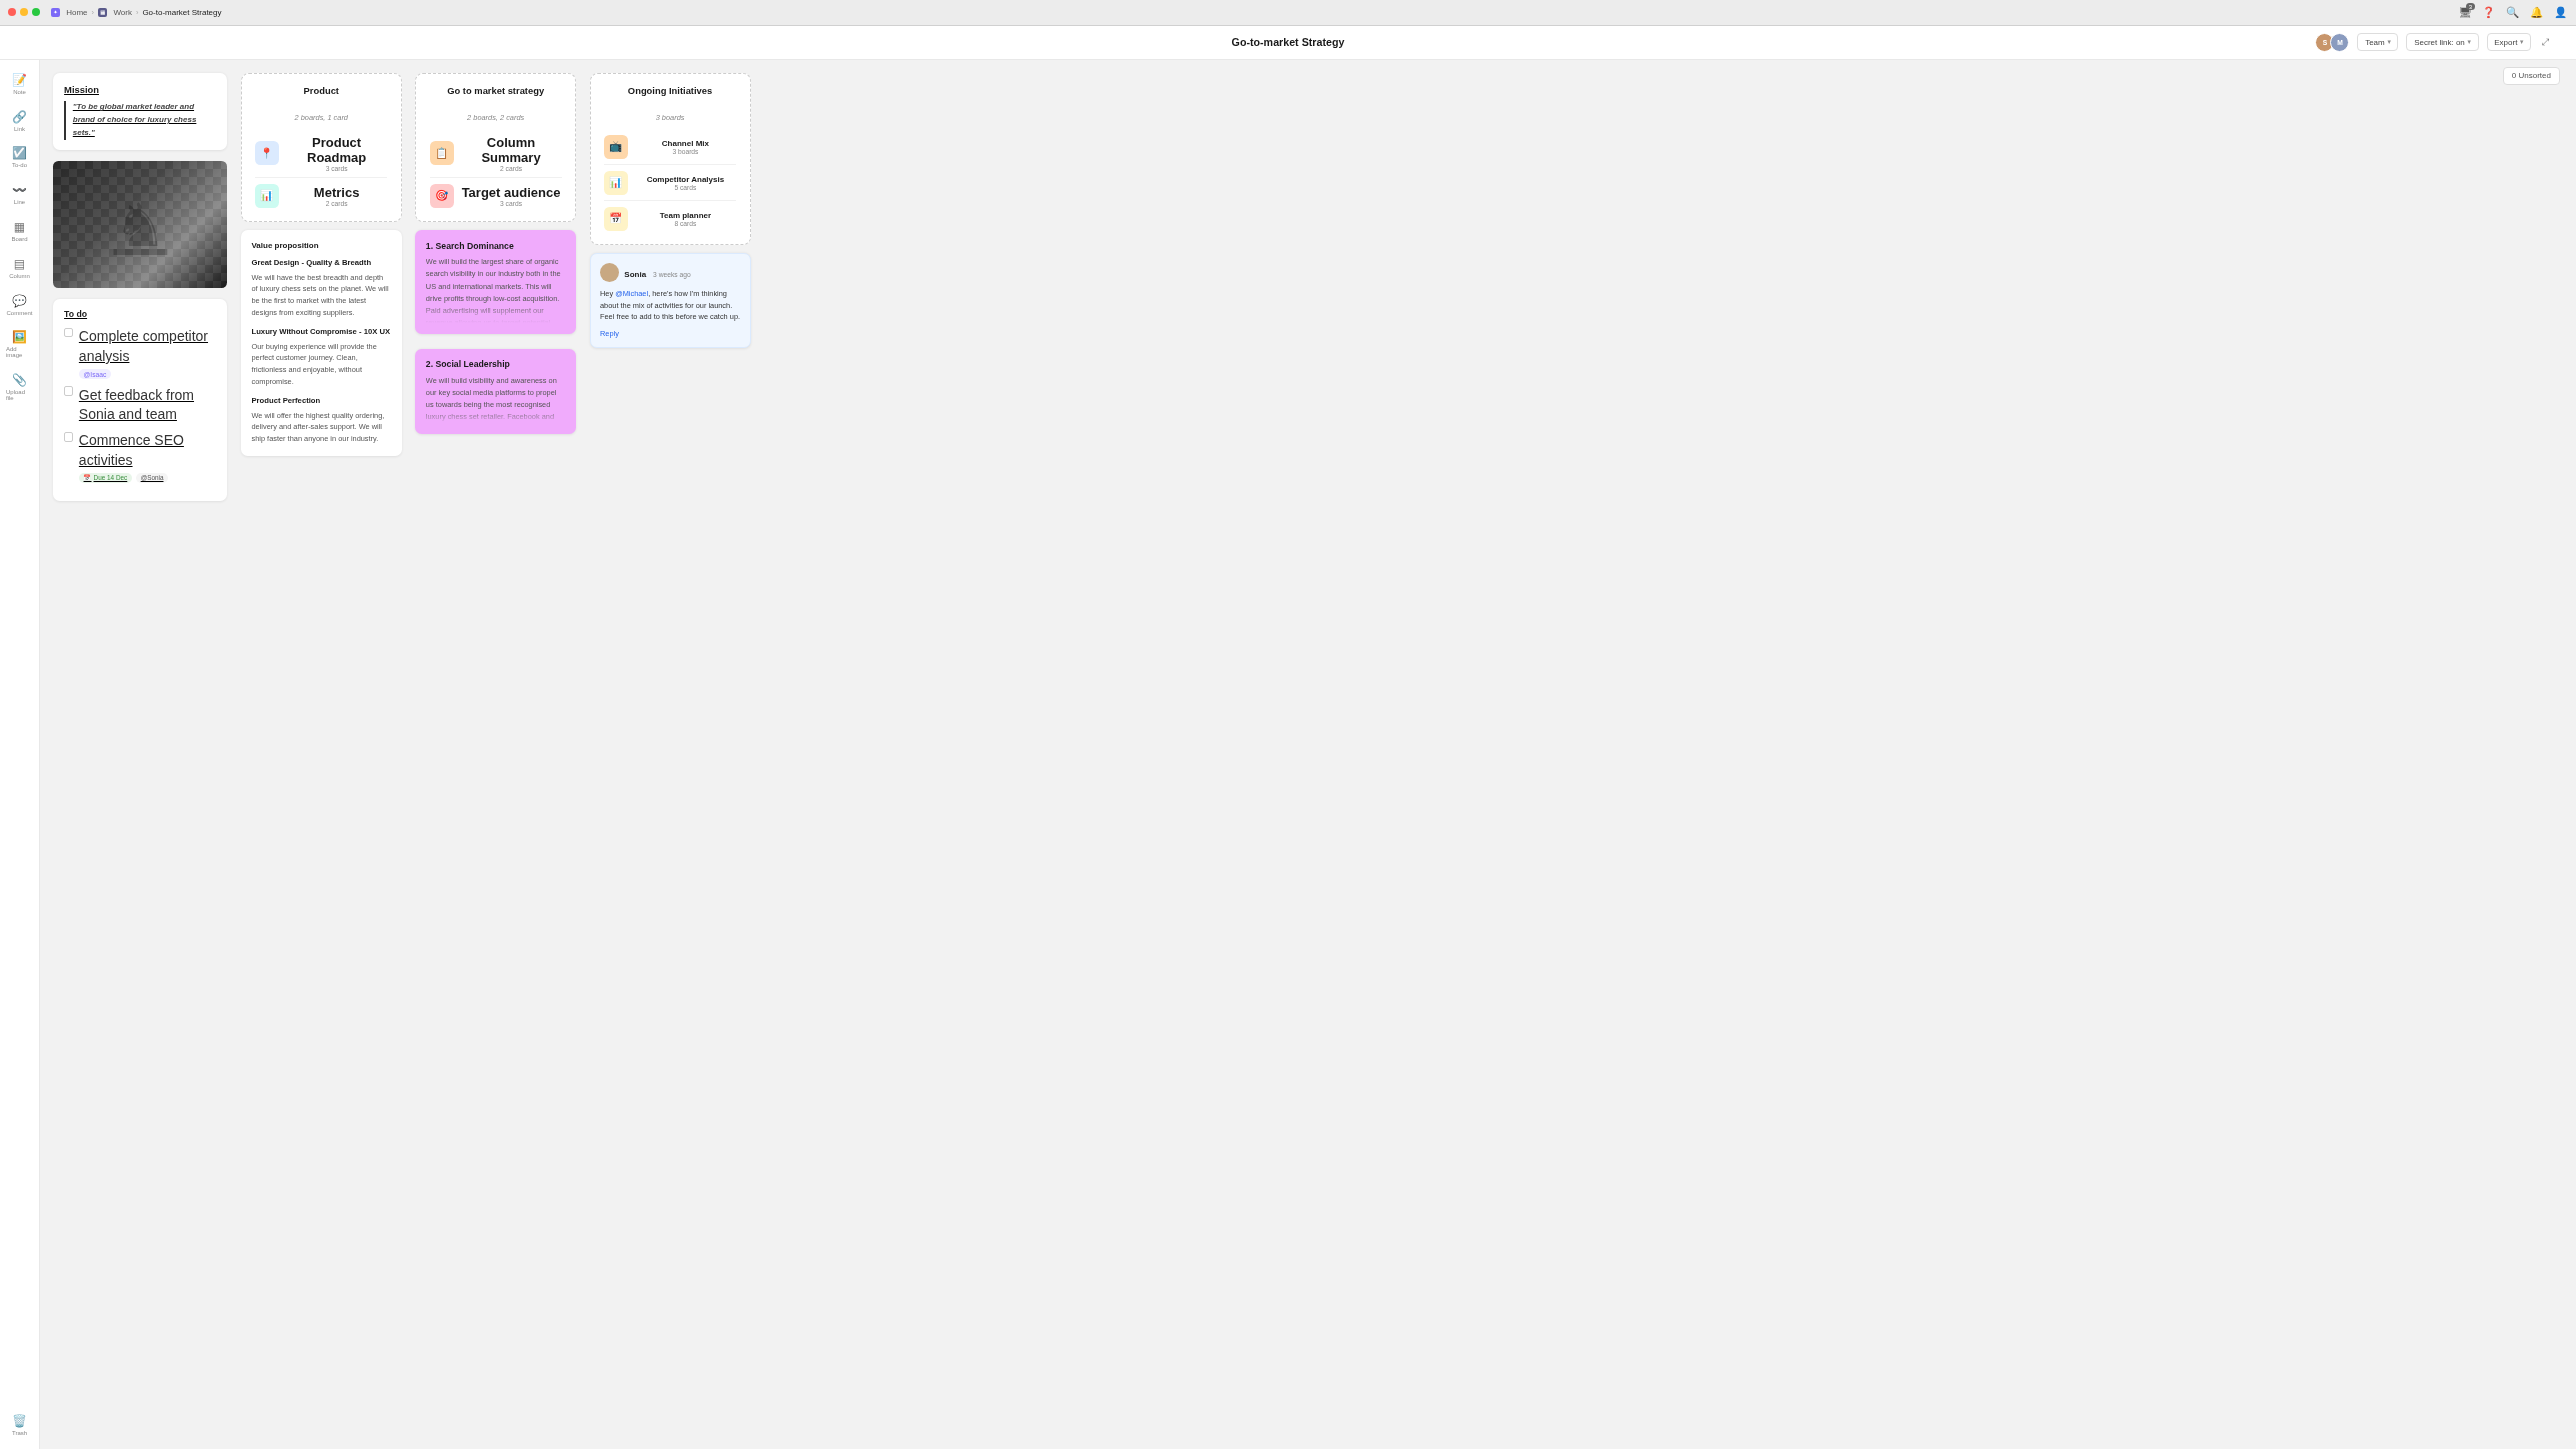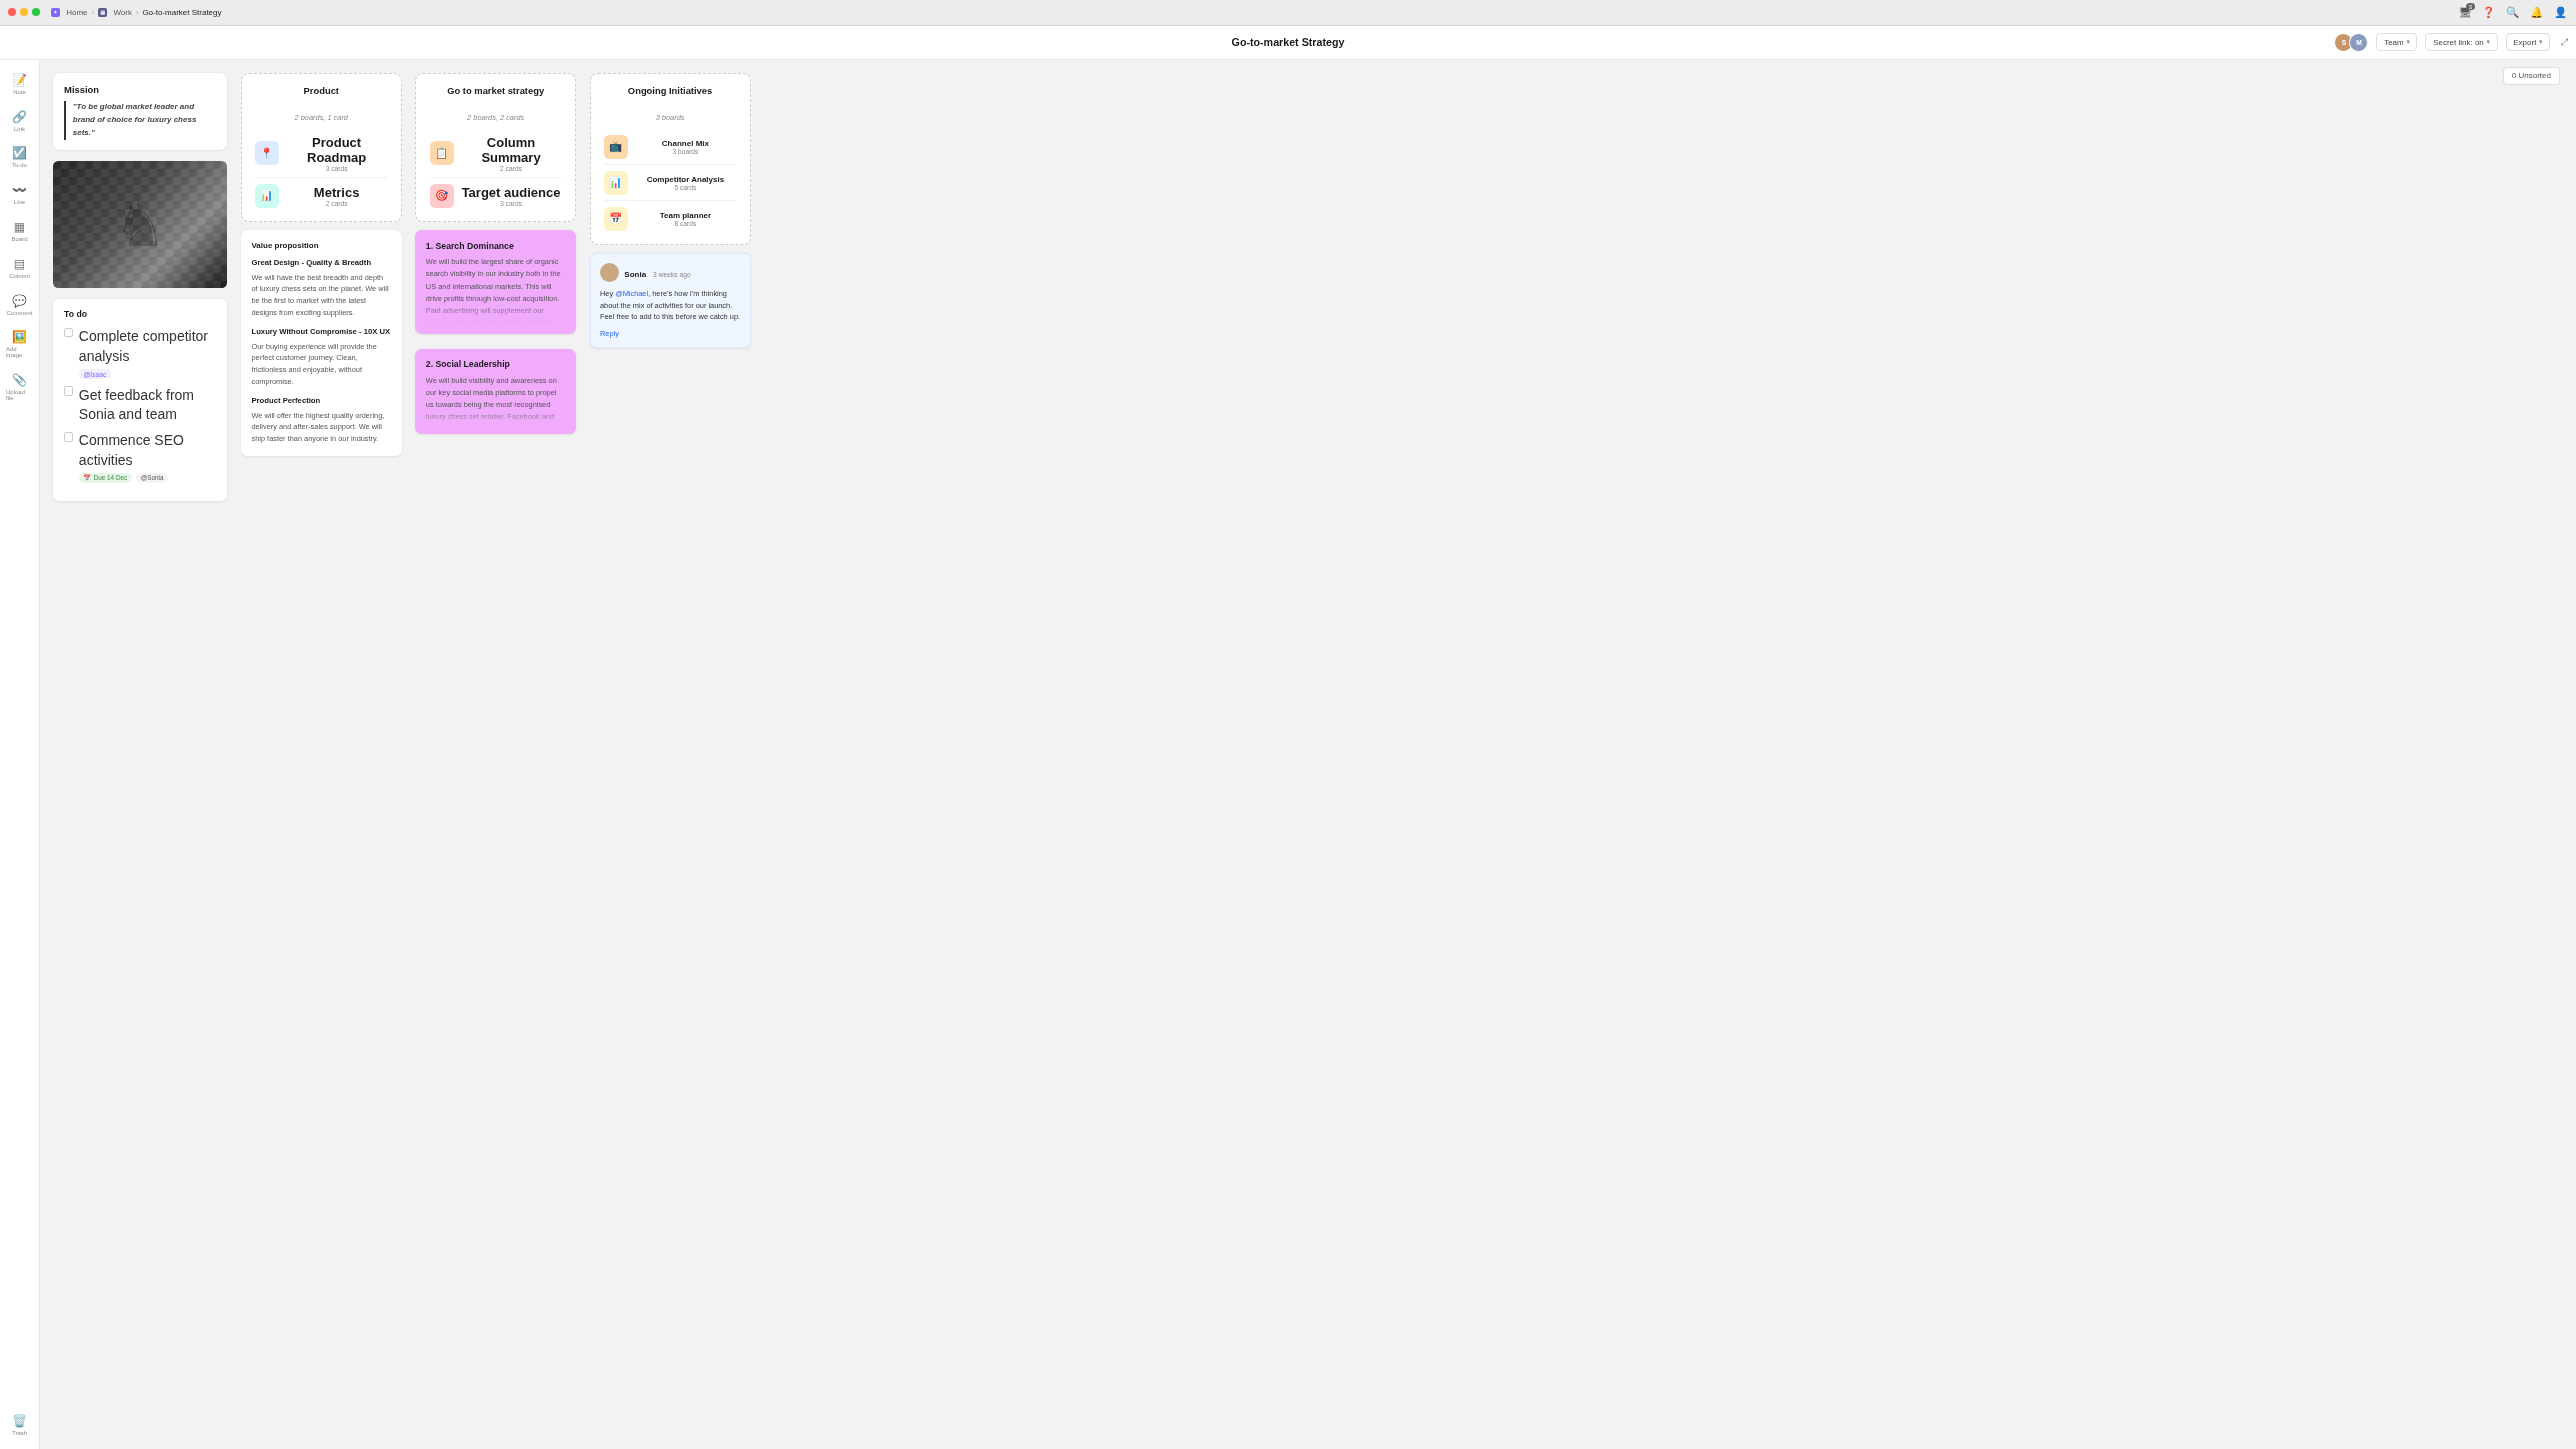--- a/index.html
+++ b/index.html
@@ -99,21 +99,21 @@
       position: relative;
       flex-shrink: 0;
     }
     .app-header-title {
       font-size: 10.7px;
       font-weight: 600;
       color: #1a1a1a;
     }
     .header-right {
       position: absolute;
-      right: 5px;
+      right: 24px;
       display: flex;
       align-items: center;
       gap: 8px;
     }
     .avatar-group {
       display: flex;
       align-items: center;
     }
     .avatar {
       width: 19px;
@@ -231,20 +231,21 @@
       min-width: 805px;
     }
 
     
     .mission-column {
       display: flex;
       flex-direction: column;
       gap: 10.7px;
       width: 174px;
       flex-shrink: 0;
+      text-decoration: underline;
     }
 
     .mission-card {
       background: white;
       border-radius: 6.7px;
       padding: 10.7px;
       box-shadow: 0 0.7px 2.7px rgba(0,0,0,0.08);
     }
     .mission-title {
       font-size: 9.4px;

